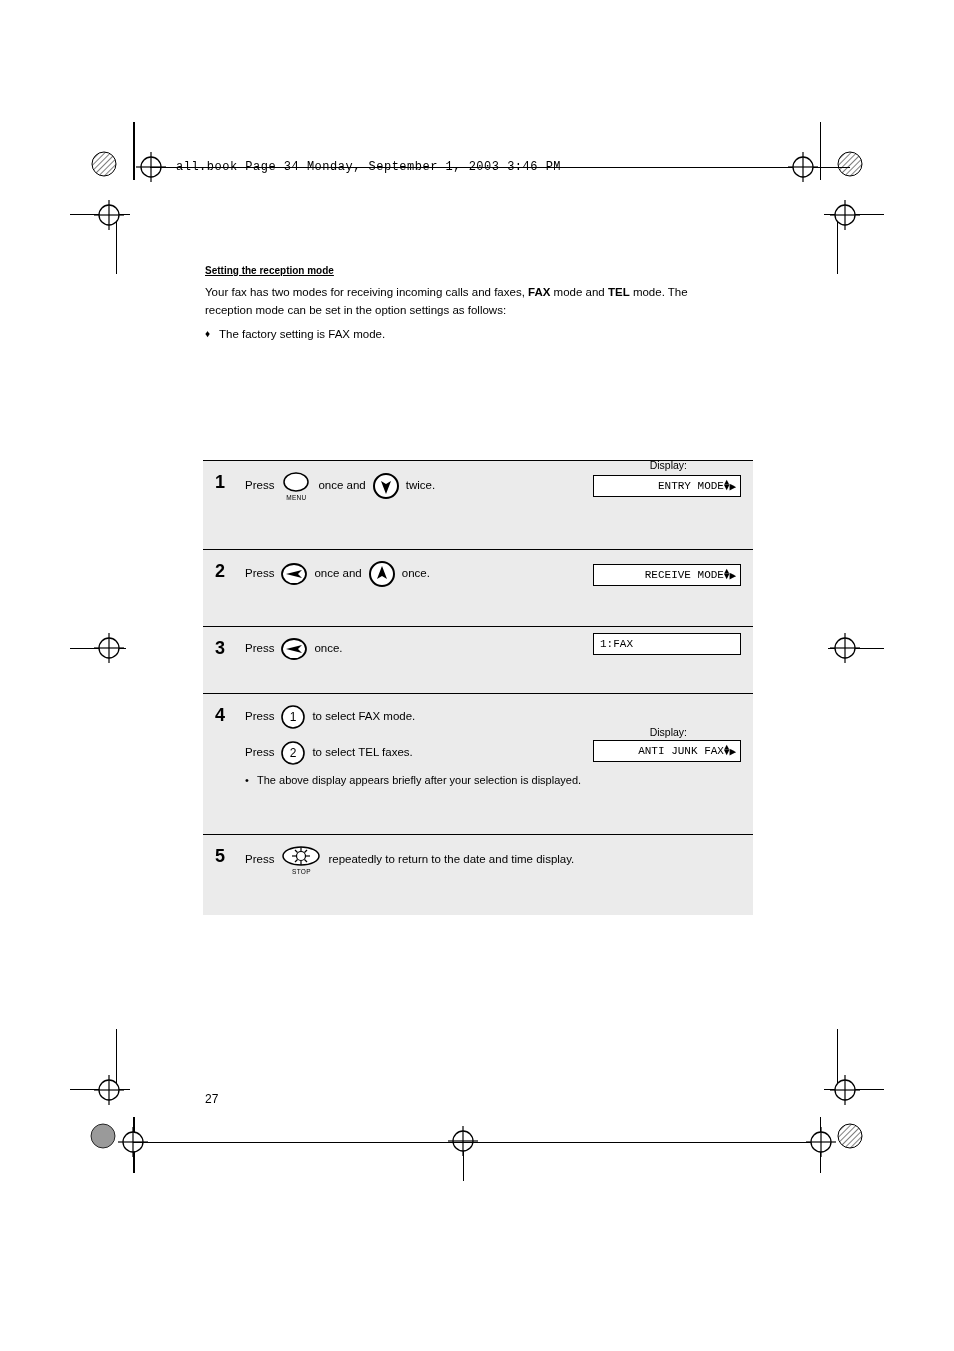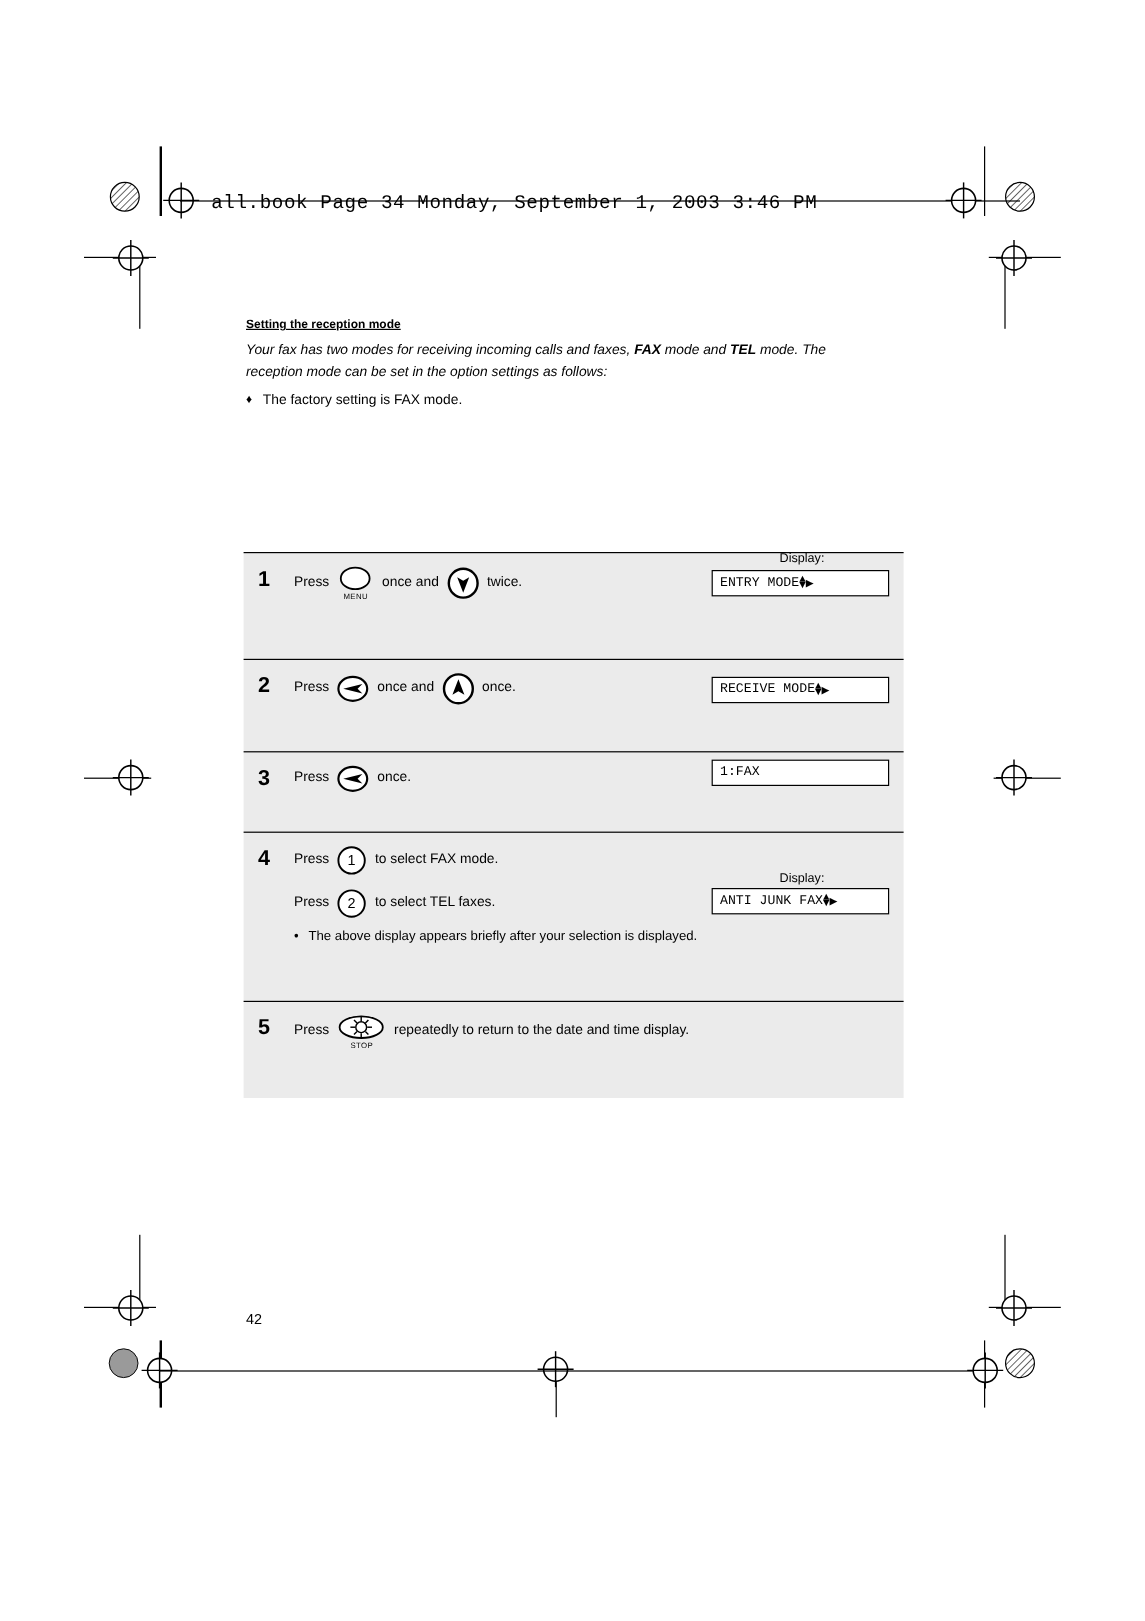--- a/index.html
+++ b/index.html
@@ -17,21 +17,21 @@
     position: absolute;
     pointer-events: none;
   }
   .compound svg { display: block; }
 
   .vline, .hline { position: absolute; background: #000; }
 
   .header-text {
     position: absolute;
     font-family: "Courier New", monospace;
-    font-size: 16px;
+    font-size: 12px;
     letter-spacing: 0.5px;
     white-space: nowrap;
   }
 
   .page-num {
     position: absolute;
     font-size: 12px;
   }
 
   
@@ -44,21 +44,20 @@
   .section-title {
     font-size: 10px;
     font-weight: bold;
     margin-bottom: 8px;
     text-decoration: underline;
   }
   .intro {
     font-size: 11.5px;
     line-height: 1.55;
     margin-bottom: 6px;
-    font-style: italic;
   }
 
   .intro b { font-weight: bold; }
 
   .bullet-line {
     font-size: 11.5px;
     line-height: 1.55;
     position: relative;
     padding-left: 14px;
   }
@@ -156,21 +155,21 @@
     position: absolute;
     right: 12px;
     width: 148px;
     height: 22px;
     border: 1.5px solid #000;
     background: #fff;
     font-family: "Courier New", monospace;
     font-size: 11px;
     display: flex;
     align-items: center;
-    justify-content: flex-start;
+    justify-content: flex-end;
     padding: 0 4px 0 6px;
     box-sizing: border-box;
   }
   .lcd.no-arrow { justify-content: flex-start; }
   .lcd .arrcol { display:inline-flex; align-items:center; }
   .lcd .stack { display:inline-flex; flex-direction:column; line-height:0.55; font-size:9px; }
 
   .display-label {
     position: absolute;
     right: 66px;
@@ -320,21 +319,21 @@
 </div>
 
 <div class="content">
   <div class="section-title">Setting the reception mode</div>
   <div class="intro">
     <span>Your fax has two modes for receiving incoming calls and faxes, </span><b>FAX</b><span> mode and </span><b>TEL</b><span> mode. The reception mode can be set in the option settings as follows:</span>
   </div>
   <div class="bullet-line">The factory setting is FAX mode.</div>
 </div>
 
-<div class="page-num" style="left:205px; top:1092px;">42</div>
+<div class="page-num" style="left:205px; top:1092px;">27</div>
 
 <div class="steps">
 
   <div class="step" style="height:66px;">
     <div class="display-label dl1">Display:</div>
     <div class="lcd lcd1">
       <span>ENTRY MODE</span>
       <span class="arrcol">
         <span class="stack">
             <span>▲</span>

